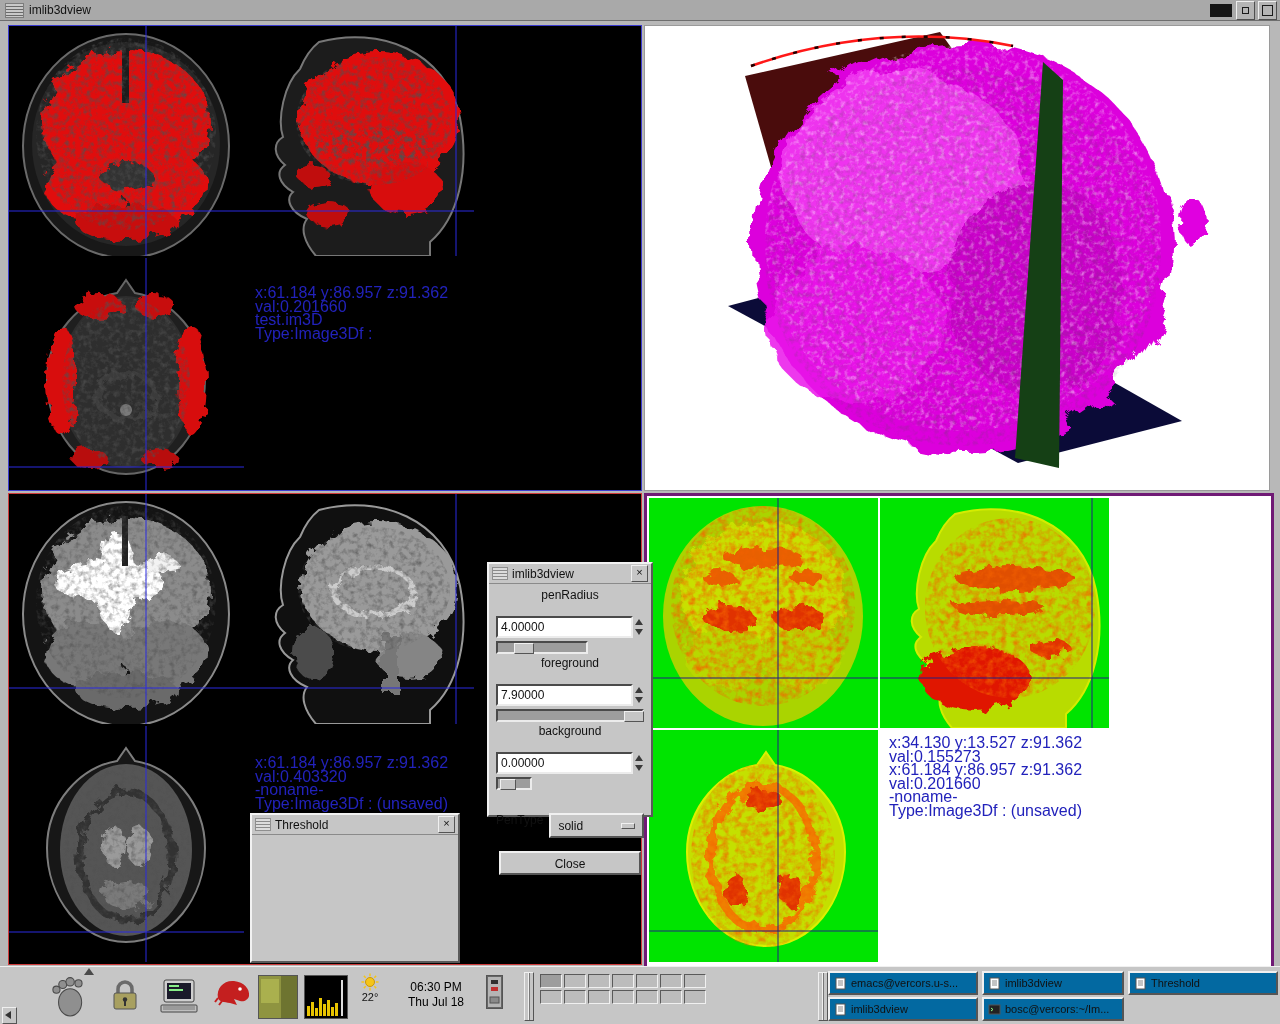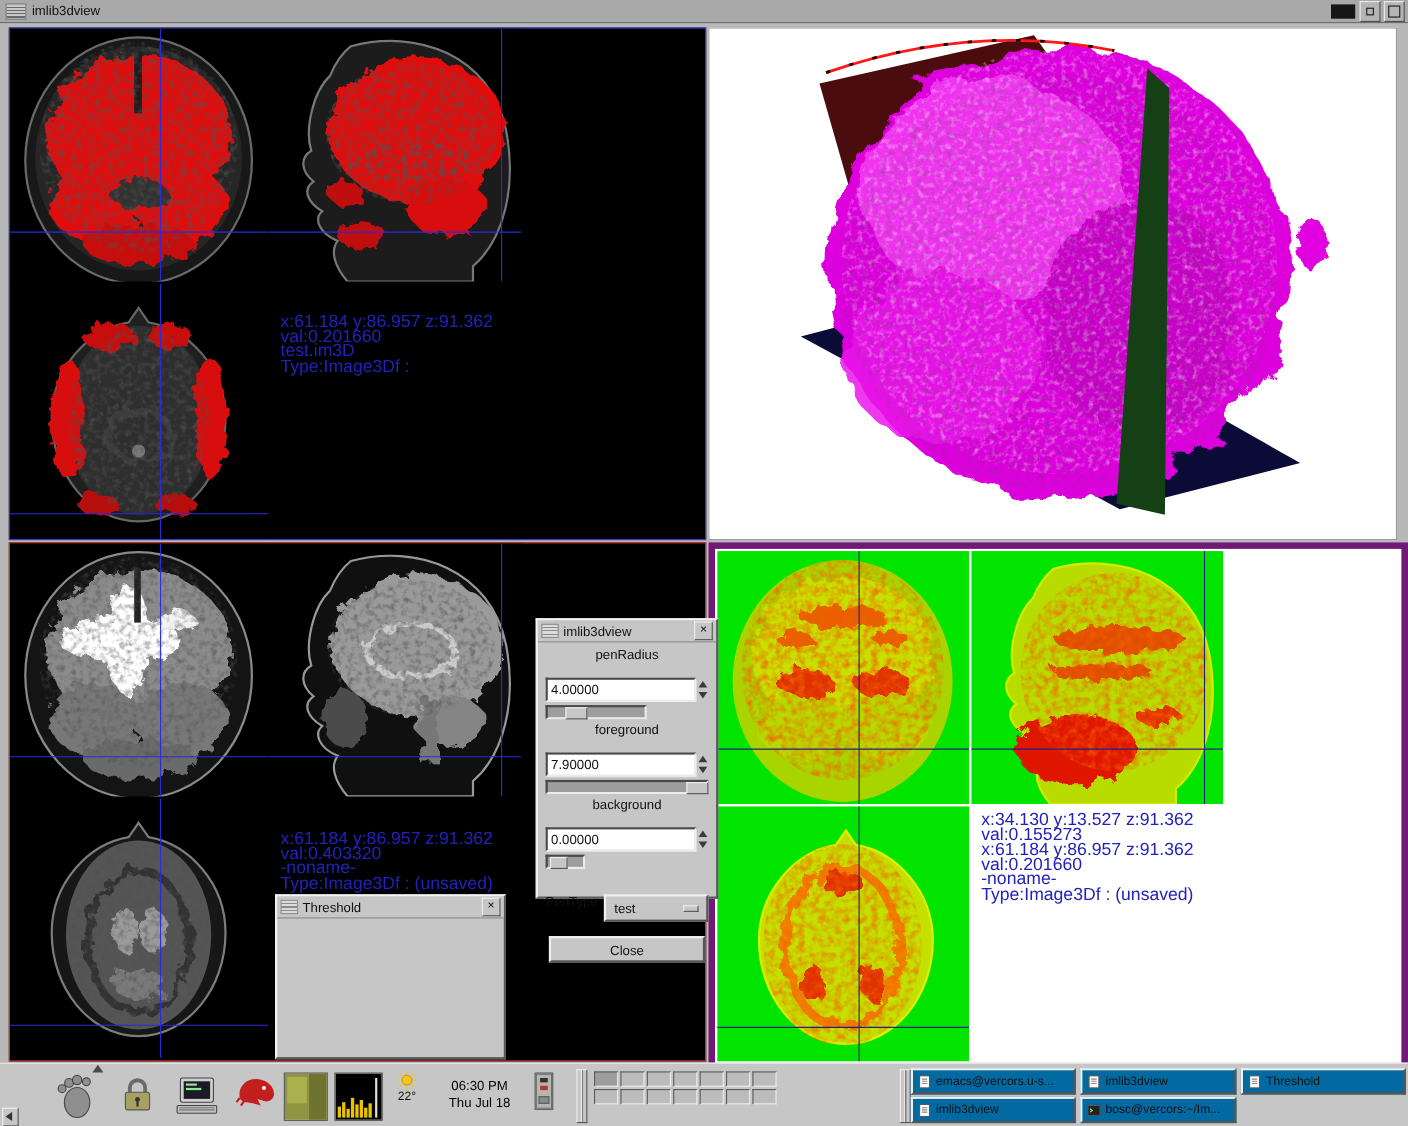--- a/index.html
+++ b/index.html
@@ -18,21 +18,21 @@
   .tb-darkbox{width:22px;height:13px;background:#161616;margin-right:4px;}
   .tb-btn{width:17px;height:17px;margin-right:3px;background:#b4b4b4;position:relative;
     border:1px solid;border-color:#eeeeee #4f4f4f #4f4f4f #eeeeee;}
   .tb-btn.small-sq::after{content:"";position:absolute;left:5px;top:5px;width:5px;height:5px;border:1px solid #1a1a1a;}
   .tb-btn.big-sq::after{content:"";position:absolute;left:3px;top:3px;width:9px;height:9px;border:1px solid #1a1a1a;}
   
   .quad{position:absolute;}
   #quadA{left:8px;top:25px;width:632px;height:464px;background:#000;border:1px solid #3b3bd0;}
   #quadB{left:8px;top:493px;width:632px;height:470px;background:#000;border:1px solid #cf3b3b;}
   #quad3D{left:644px;top:25px;width:624px;height:464px;background:#ffffff;border:1px solid #9a9a9a;}
-  #quadC{left:644px;top:493px;width:624px;height:470px;background:#ffffff;border:6px solid #701a75;}
+  #quadC{left:644px;top:493px;width:624px;height:470px;background:#ffffff;border:3px solid #701a75;}
   .tile{position:absolute;display:block;}
   .vinfo{position:absolute;color:#2222bb;font-size:16px;line-height:13.5px;white-space:nowrap;}
   
   .dialog{position:absolute;background:#c6c6c6;box-sizing:border-box;
     border:2px solid;border-color:#f2f2f2 #5a5a5a #5a5a5a #f2f2f2;z-index:40;}
   .dlg-title{height:19px;display:flex;align-items:center;gap:4px;padding:0 3px;
     border-bottom:1px solid #8a8a8a;background:#c6c6c6;}
   .dlg-grip{width:14px;height:11px;border:1px solid #8f8f8f;
     background:repeating-linear-gradient(#dcdcdc 0 2px,#8a8a8a 2px 3px);}
   .dlg-title-text{flex:1;font-size:12px;color:#111;}
@@ -364,21 +364,21 @@
         <div class="spin-btn spin-up"></div>
         <div class="spin-btn spin-down"></div>
       </div>
     </div>
     <div class="slider-track" style="width:36px">
       <div class="slider-thumb" style="left:2px;width:14px"></div>
     </div>
     <div class="pentype-row">
       <span class="pentype-label">PenType</span>
       <div class="option-btn">
-        <span>test</span>
+        <span>solid</span>
         <div class="opt-dash"></div>
       </div>
     </div>
     <button class="motif-btn close-btn">Close</button>
   </div>
 </div>
 
 <div class="dialog" style="left:250px;top:813px;width:210px;height:150px">
   <div class="dlg-title">
     <div class="dlg-grip"></div>

